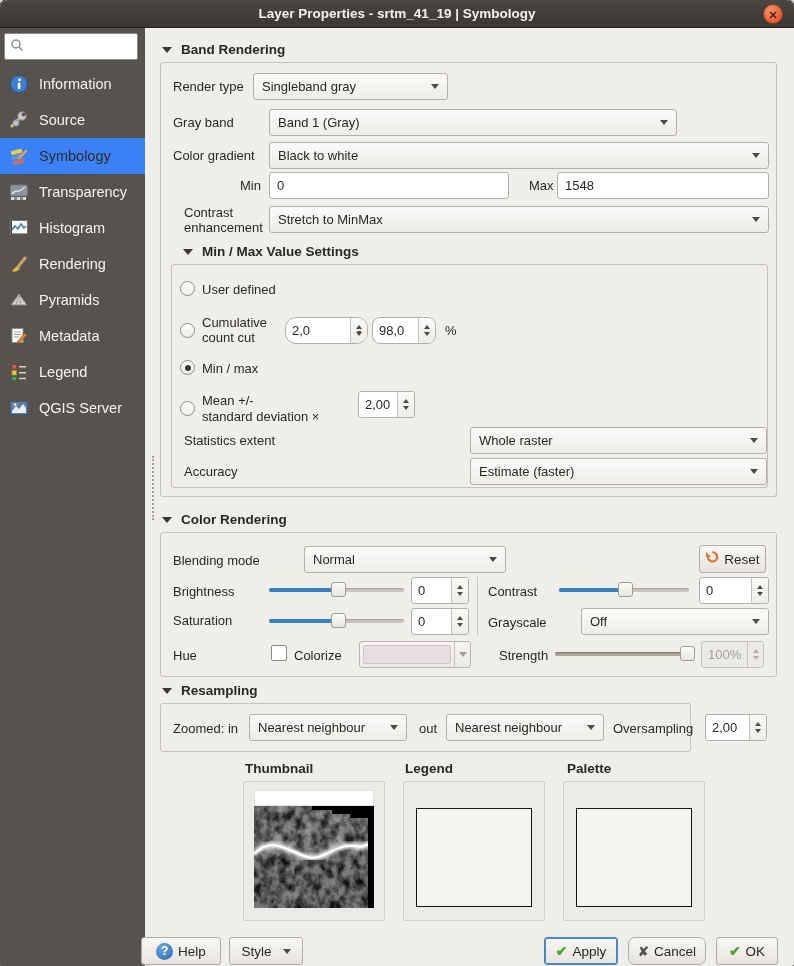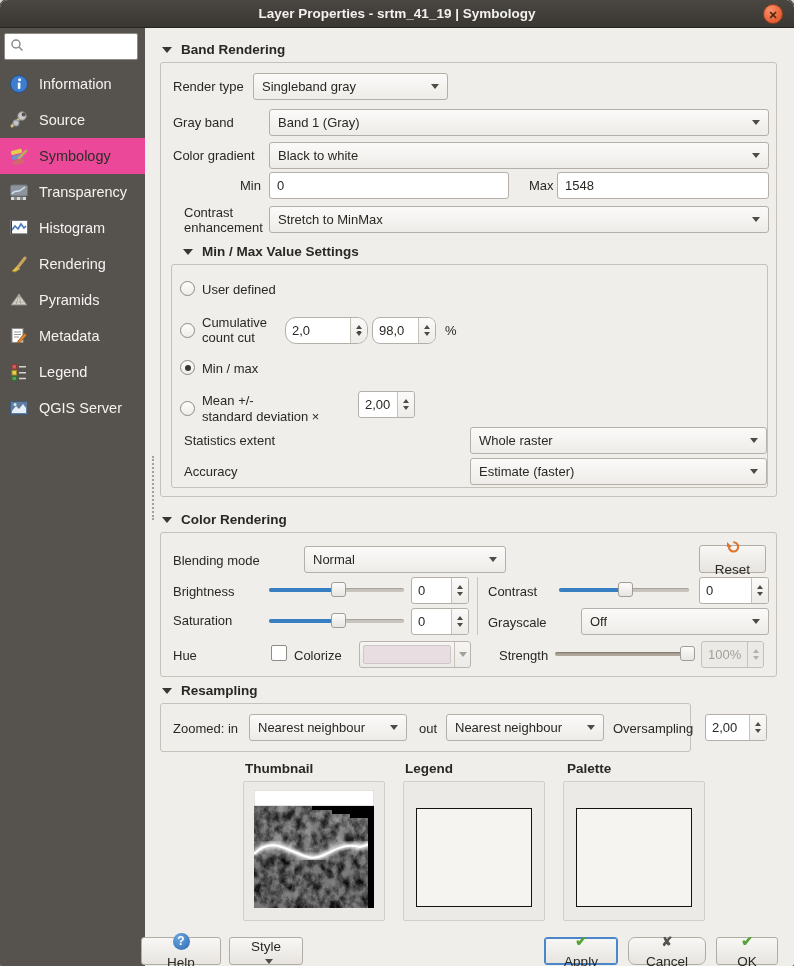--- a/index.html
+++ b/index.html
@@ -21,21 +21,21 @@
   
   .sidebar { position:absolute; left:0; top:28px; bottom:0; width:145px; background:#56524d; }
   .search { position:absolute; left:4px; top:5px; width:134px; height:27px; background:#fff;
             border:1px solid #8f8b85; border-radius:2px; display:flex; align-items:center;
             padding:0 5px; gap:4px; }
   .search input { border:none; outline:none; width:100%; font-size:13px; background:transparent;
                   font-family:"Liberation Sans",sans-serif; }
   .nav { position:absolute; left:0; top:38px; right:0; }
   .nav-item { height:36px; display:flex; align-items:center; gap:9px; padding-left:8px;
               color:#f4f3f1; font-size:14.5px; }
-  .nav-item.selected { background:#ec4899; color:#2e2c29; }
+  .nav-item.selected { background:#3b82f6; color:#2e2c29; }
   .nav-icon { width:22px; height:22px; flex:none; display:flex; align-items:center; justify-content:center; }
   .splitter { position:absolute; left:152px; top:456px; height:64px; width:0;
               border-left:2px dotted #a5a19a; }
 
   
   .sec-title { position:absolute; display:flex; align-items:center; gap:9px;
                font-weight:bold; font-size:13.5px; color:#2a2824; }
   .tri { width:0; height:0; border-left:5px solid transparent; border-right:5px solid transparent;
          border-top:6px solid #3a3733; }
   .frame { position:absolute; border:1px solid #c6c2ba; border-radius:3px; }
@@ -76,21 +76,21 @@
   .sl-track.olive { background:linear-gradient(#9d9587,#b4aca0); }
   .divider-v { position:absolute; width:1px; background:#c9c5be; }
   .swatch-btn { position:absolute; height:27px; border:1px solid #b9b5ae; border-radius:3px;
                 background:linear-gradient(#f6f5f3,#eceae6); display:flex; overflow:hidden; }
   .swatch { flex:1; margin:3px; background:#e8dee2; border:1px solid #cfc6ca; border-radius:2px; }
   .swatch-arr { width:16px; border-left:1px solid #c6c2ba; display:flex; align-items:center; justify-content:center; }
   .swatch-arr i { width:0; height:0; border-left:4px solid transparent; border-right:4px solid transparent;
                   border-top:5px solid #a5a199; }
   .btn { position:absolute; height:28px; background:linear-gradient(#f8f7f5,#e7e4df);
          border:1px solid #b1ada5; border-radius:3px; display:flex; align-items:center;
-         justify-content:center; gap:5px; font-size:13.5px; color:#2a2824; padding:0 10px;flex-direction:column; }
+         justify-content:center; gap:5px; font-size:13.5px; color:#2a2824; padding:0 10px; }
   .btn.primary { border-color:#4a86c8; box-shadow:0 0 0 1px #4a86c8 inset; }
   .check-ic::before { content:"✔"; color:#53a434; font-size:14px; font-weight:bold; }
   .x-ic::before { content:"✘"; color:#55534f; font-size:13px; font-weight:bold; }
   .help-ic { width:17px; height:17px; border-radius:50%;
              background:radial-gradient(circle at 35% 30%, #6aa7e0, #2e68ad);
              color:#fff; font-weight:bold; font-size:12px; display:flex; align-items:center;
              justify-content:center; flex:none; }
   .help-ic::before { content:"?"; }
   .style-arr { width:0; height:0; border-left:4px solid transparent; border-right:4px solid transparent;
                border-top:5px solid #4e4b46; margin-left:6px; }
@@ -245,21 +245,21 @@
     <span>Band Rendering</span>
   </div>
   <div class="frame" style="left:160px; top:62px; width:617px; height:435px;">
     <span class="lbl" style="left:12px; top:16px;">Render type</span>
     <div class="dd" style="left:92px; top:10px; width:195px;">
       <span class="dd-txt">Singleband gray</span>
       <span class="dd-arr"></span>
     </div>
 
     <span class="lbl" style="left:12px; top:52px;">Gray band</span>
-    <div class="dd" style="left:108px; top:46px; width:500px;">
+    <div class="dd" style="left:108px; top:46px; width:408px;">
       <span class="dd-txt">Band 1 (Gray)</span>
       <span class="dd-arr"></span>
     </div>
 
     <span class="lbl" style="left:12px; top:85px;">Color gradient</span>
     <div class="dd" style="left:108px; top:79px; width:500px;">
       <span class="dd-txt">Black to white</span>
       <span class="dd-arr"></span>
     </div>
 

